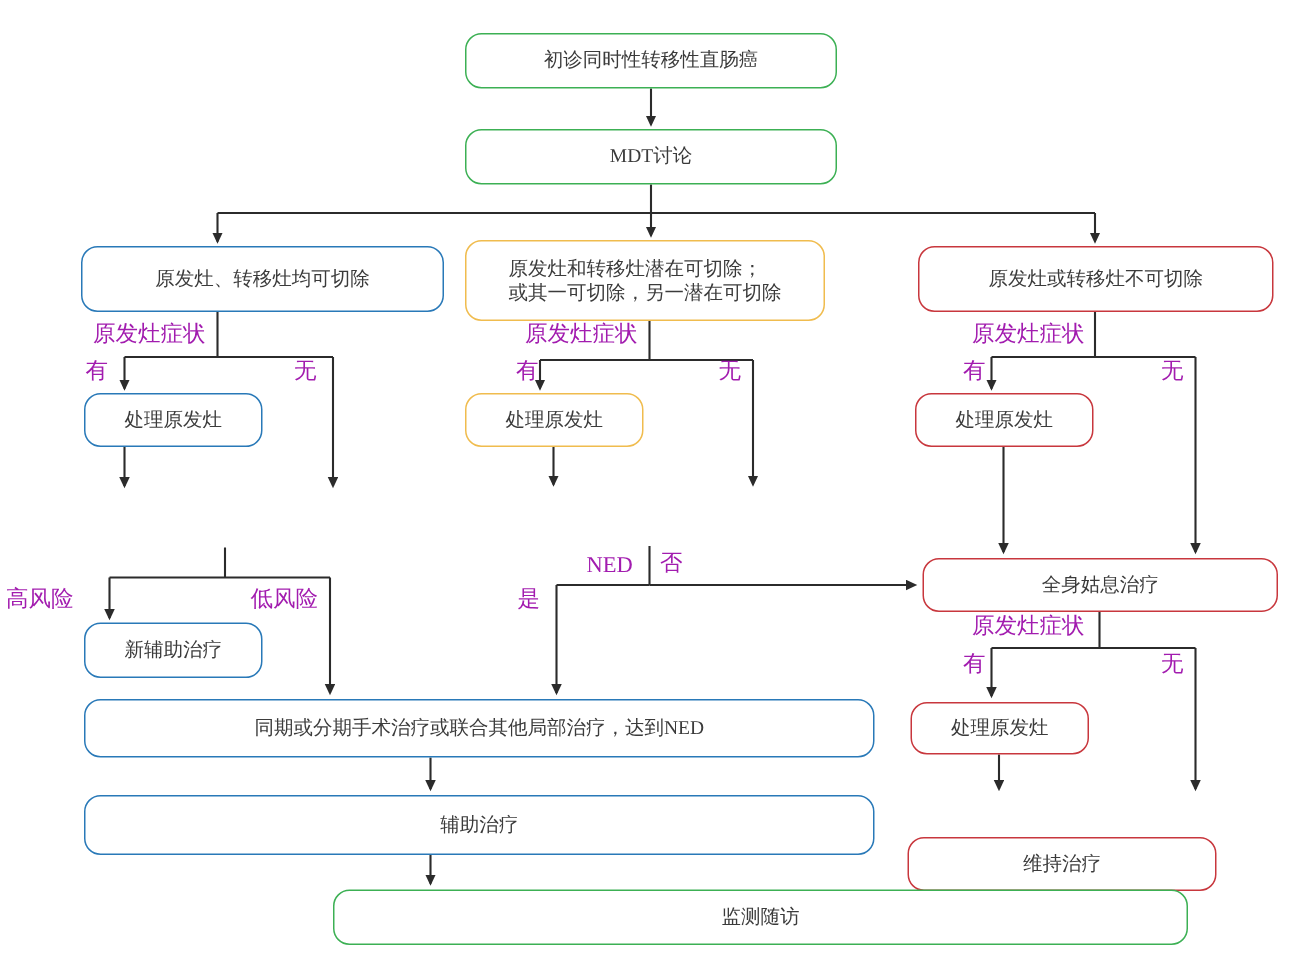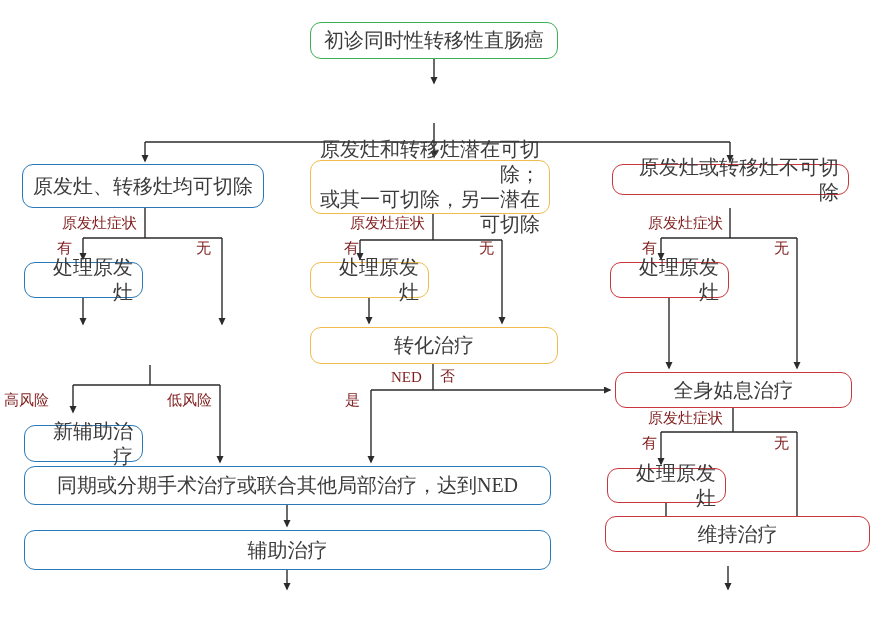--- a/index.html
+++ b/index.html
@@ -4,31 +4,31 @@
 <style>
   html,body{margin:0;padding:0;background:#ffffff;}
   #canvas{
     position:relative;width:875px;height:643px;background:#ffffff;overflow:hidden;
     font-family:"Liberation Serif","DejaVu Serif",serif;color:#3b3b3b;
   }
   #connectors{position:absolute;left:0;top:0;width:875px;height:643px;}
   .node{
     position:absolute;box-sizing:border-box;background:#ffffff;
     border:1.6px solid #888;border-radius:11px;
-    display:flex;align-items:center;justify-content:center;text-align:right;
-    font-size:20px;line-height:1.25;padding:2px 9px;white-space:pre-line;
+    display:flex;align-items:center;justify-content:center;text-align:left;
+    font-size:13px;line-height:1.25;padding:2px 9px;white-space:pre-line;
     z-index:2;
   }
   .node.green{border-color:#3cb054;}
-  .node.blue{border-color:#2979b8;}
+  .node.blue{border-color:#2979b8;margin-left:32px;}
   .node.yellow{border-color:#f0bc4e;}
   .node.red{border-color:#c8373d;}
   .elabel{
     position:absolute;font-size:15px;line-height:1;white-space:nowrap;
-    color:#7f1d1d;z-index:3;
+    color:#a21caf;z-index:3;
   }
   .edge{stroke:#2b2b2b;stroke-width:1.4;fill:none;}
 </style>
 </head>
 <body>
 
 <div id="canvas">
 
   <svg id="connectors" viewBox="0 0 875 643">
     <defs>
@@ -67,34 +67,35 @@
     <path class="edge" d="M661,432 V464" marker-end="url(#ah)"></path>
     <path class="edge" d="M797,432 V526" marker-end="url(#ah)"></path>
     <path class="edge" d="M666,503 V526" marker-end="url(#ah)"></path>
     <path class="edge" d="M728,566 V589" marker-end="url(#ah)"></path>
 
     <path class="edge" d="M287,505 V526" marker-end="url(#ah)"></path>
     <path class="edge" d="M287,566 V589" marker-end="url(#ah)"></path>
   </svg>
 
   <div class="node green" style="left:310px;top:22px;width:248px;height:37px">初诊同时性转移性直肠癌</div>
+  <div class="node green" style="left:310px;top:86px;width:248px;height:37px">MDT讨论</div>
   <div class="node blue" style="left:22px;top:164px;width:242px;height:44px">原发灶、转移灶均可切除</div>
   <div class="node yellow" style="left:310px;top:160px;width:240px;height:54px">原发灶和转移灶潜在可切除；
 或其一可切除，另一潜在可切除</div>
-  <div class="node red" style="left:612px;top:164px;width:237px;height:31px">原发灶或转移灶不可切除</div>
+  <div class="node red" style="left:612px;top:164px;width:237px;height:44px">原发灶或转移灶不可切除</div>
   <div class="node blue" style="left:24px;top:262px;width:119px;height:36px">处理原发灶</div>
-  <div class="node blue" style="left:24px;top:425px;width:119px;height:37px">新辅助治疗</div>
+  <div class="node blue" style="left:24px;top:415px;width:119px;height:37px">新辅助治疗</div>
   <div class="node yellow" style="left:310px;top:262px;width:119px;height:36px">处理原发灶</div>
-  <div class="node yellow" style="left:310px;top:327px;width:248px;height:37px">转化治疗</div>
   <div class="node red" style="left:610px;top:262px;width:119px;height:36px">处理原发灶</div>
   <div class="node red" style="left:615px;top:372px;width:237px;height:36px">全身姑息治疗</div>
   <div class="node red" style="left:607px;top:468px;width:119px;height:35px">处理原发灶</div>
-  <div class="node red" style="left:605px;top:516px;width:265px;height:36px">维持治疗</div>
+  <div class="node red" style="left:605px;top:558px;width:206px;height:36px">维持治疗</div>
   <div class="node blue" style="left:24px;top:466px;width:527px;height:39px">同期或分期手术治疗或联合其他局部治疗，达到NED</div>
   <div class="node blue" style="left:24px;top:530px;width:527px;height:40px">辅助治疗</div>
+  <div class="node green" style="left:222px;top:593px;width:570px;height:37px">监测随访</div>
 
   <div class="elabel" style="left:62px;top:216px">原发灶症状</div>
   <div class="elabel" style="left:57px;top:241px">有</div>
   <div class="elabel" style="left:196px;top:241px">无</div>
 
   <div class="elabel" style="left:350px;top:216px">原发灶症状</div>
   <div class="elabel" style="left:344px;top:241px">有</div>
   <div class="elabel" style="left:479px;top:241px">无</div>
 
   <div class="elabel" style="left:648px;top:216px">原发灶症状</div>

